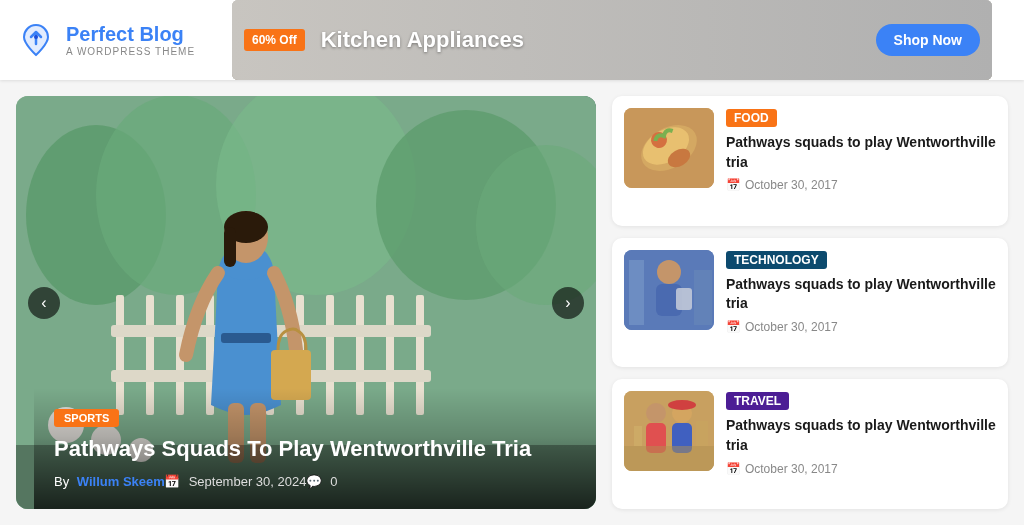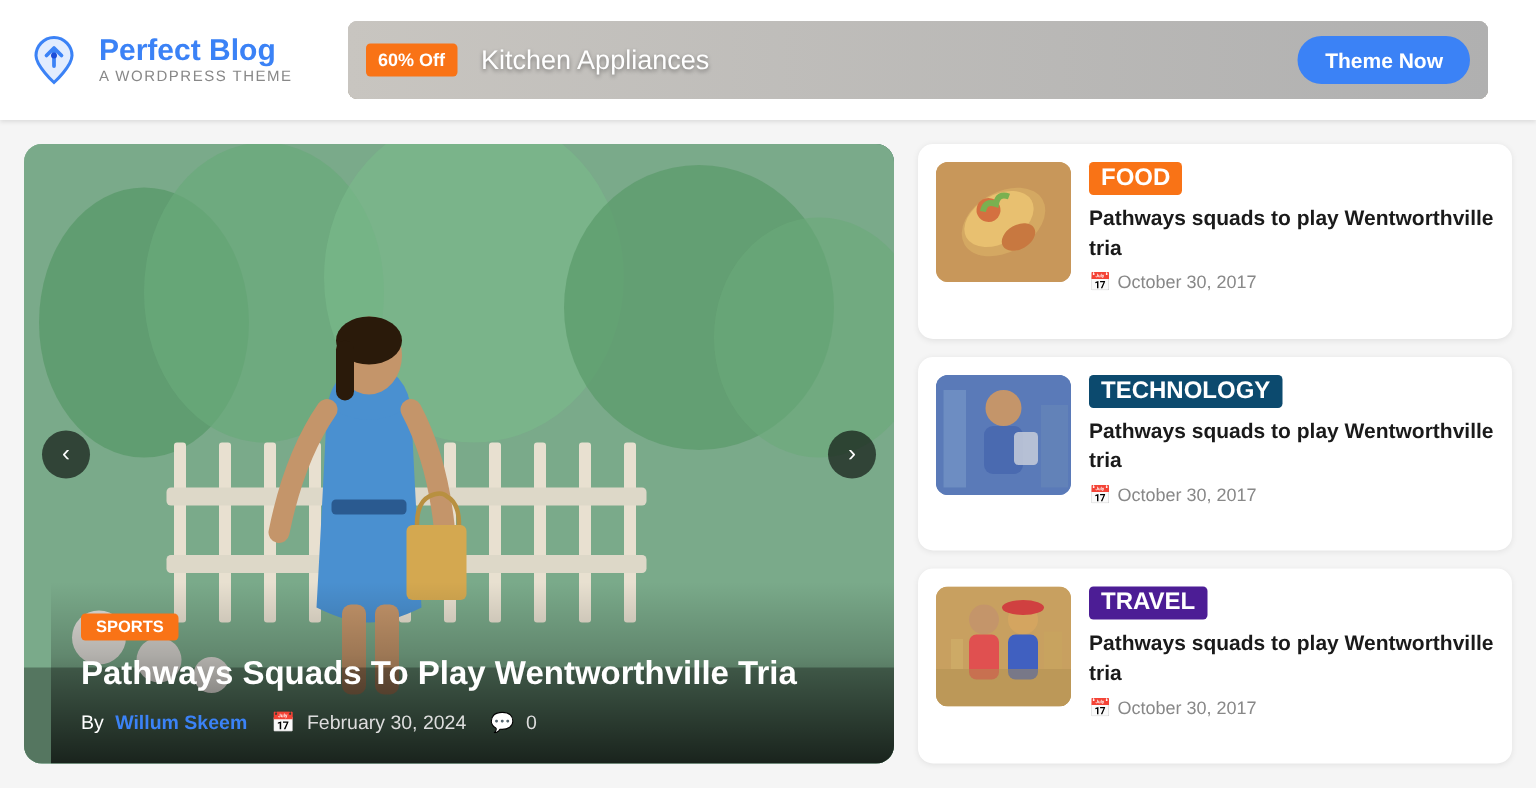--- a/index.html
+++ b/index.html
@@ -37,21 +37,21 @@
       font-size: 10px;
       color: #888;
       letter-spacing: 1px;
       text-transform: uppercase;
     }
 
     
     .banner {
       flex: 1;
       margin: 0 16px;
-      height: 52px;
+      height: 80px;
       background: linear-gradient(135deg, #e8e8e8 0%, #c9c9c9 50%, #d5d5d5 100%);
       border-radius: 6px;
       display: flex;
       align-items: center;
       overflow: hidden;
       position: relative;
     }
     .banner-bg {
       position: absolute;
       inset: 0;
@@ -74,22 +74,22 @@
       font-size: 12px;
       font-weight: 700;
       padding: 4px 8px;
       border-radius: 3px;
       margin-left: 12px;
       z-index: 2;
     }
     .banner-title {
       position: relative;
       color: #fff;
-      font-size: 18px;
-      font-weight: 400;
+      font-size: 22px;
+      font-weight: 700;
       margin-left: 16px;
       z-index: 2;
       text-shadow: 0 1px 3px rgba(0,0,0,0.4);
     }
     .banner-shop-btn {
       position: relative;
       margin-left: auto;
       margin-right: 12px;
       background: #3b82f6;
       color: #fff;
@@ -149,21 +149,21 @@
     .hero-title {
       color: #fff;
       font-size: 22px;
       font-weight: 700;
       line-height: 1.3;
       margin-bottom: 10px;
     }
     .hero-meta {
       display: flex;
       align-items: center;
-      gap: 16px;
+      gap: 0;
       color: #ddd;
       font-size: 13px;
     }
     .hero-meta .by-author { color: #fff; }
     .hero-meta .author-name { color: #3b82f6; font-weight: 600; }
     .hero-meta .date-icon, .hero-meta .comment-icon { margin-right: 4px; }
 
     
     .slider-arrow {
       position: absolute;
@@ -234,21 +234,21 @@
       height: 100%;
       display: flex;
       align-items: center;
       justify-content: center;
       font-size: 28px;
     }
     .article-info { flex: 1; }
     .article-category {
       display: inline-block;
       color: #fff;
-      font-size: 16px;
+      font-size: 12px;
       font-weight: 700;
       padding: 2px 8px;
       border-radius: 3px;
       margin-bottom: 6px;
       text-transform: uppercase;
     }
     .cat-food { background: #f97316; }
     .cat-tech { background: #0c4a6e; }
     .cat-travel { background: #4c1d95; }
     .article-title {
@@ -299,21 +299,21 @@
         <ellipse cx="145" cy="32" rx="14" ry="18" fill="#6a8a5a"></ellipse>
         <rect cx="400" cy="20" x="400" y="20" width="30" height="22" rx="4" fill="#c8a870"></rect>
         <rect x="440" y="24" width="20" height="18" rx="3" fill="#b89860"></rect>
         <rect x="480" y="15" width="25" height="27" rx="4" fill="#d4b880"></rect>
         <rect x="510" y="28" width="35" height="14" rx="2" fill="#8aaa7a"></rect>
         <ellipse cx="170" cy="28" rx="12" ry="20" fill="#8aaa7a"></ellipse>
       </svg>
     </div>
     <span class="banner-discount">60% Off</span>
     <span class="banner-title">Kitchen Appliances</span>
-    <button class="banner-shop-btn">Theme Now</button>
+    <button class="banner-shop-btn">Shop Now</button>
   </div>
 </header>
 
 <div class="main-content">
 
   <div class="hero-slider">
 
     <div class="hero-image-area">
       <svg width="100%" height="100%" viewBox="0 0 580 415" preserveAspectRatio="xMidYMid slice">
 
@@ -370,21 +370,21 @@
     <div class="hero-overlay">
       <div class="hero-category">SPORTS</div>
       <div class="hero-title">Pathways Squads To Play Wentworthville Tria</div>
       <div class="hero-meta">
         <span class="by-author">
           <span>By</span>
           <span class="author-name" style="margin-left:4px;">Willum Skeem</span>
         </span>
         <span>
           <span class="date-icon">📅</span>
-          <span>February 30, 2024</span>
+          <span>September 30, 2024</span>
         </span>
         <span>
           <span class="comment-icon">💬</span>
           <span>0</span>
         </span>
       </div>
     </div>
 
     <div class="slider-arrow left">‹</div>
     <div class="slider-arrow right">›</div>

